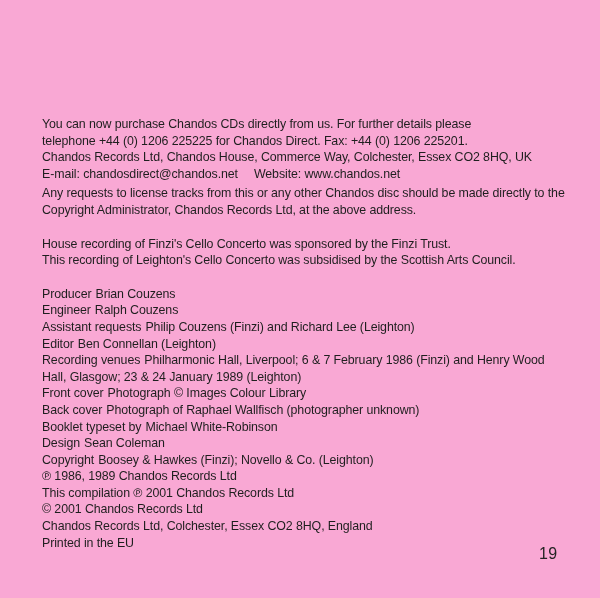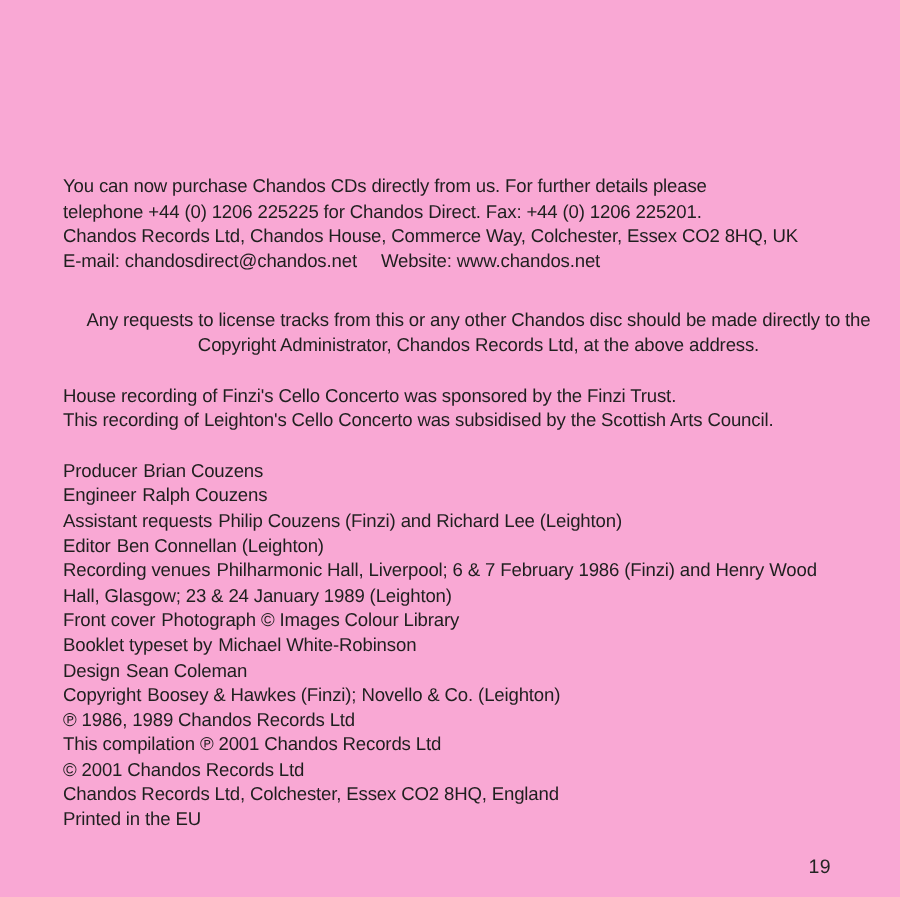--- a/index.html
+++ b/index.html
@@ -13,31 +13,31 @@
     font-size: 12.4px;
     line-height: 16.6px;
     letter-spacing: -0.1px;
     overflow: hidden;
     box-sizing: border-box;
     padding-left: 29px;
   }
   .content { padding: 116px 4px 0 13px; }
   .line { white-space: nowrap; }
   section { margin: 0; padding: 0; }
-  .licensing   { margin-top: 23px; text-align: center; }
+  .licensing   { margin-top: 3px; }
   .sponsorship { margin-top: 17px; }
   .credits     { margin-top: 17px; }
   .credit-label { font-weight: normal; }
   .credit-label:not(:empty) { margin-right: 4px; }
   .website-span { margin-left: 16px; }
   .page-number {
     position: absolute;
     left: 539px;
-    top: 570px;
-    font-size: 13px;
+    top: 546px;
+    font-size: 16px;
     letter-spacing: 0.3px;
     color: #242424;
   }
 </style>
 </head>
 <body>
 
 <div class="page">
   <div class="content">
 
@@ -61,20 +61,21 @@
     </section>
 
     <section class="credits">
       <div class="line"><span class="credit-label">Producer</span><span>Brian Couzens</span></div>
       <div class="line"><span class="credit-label">Engineer</span><span>Ralph Couzens</span></div>
       <div class="line"><span class="credit-label">Assistant requests</span><span>Philip Couzens (Finzi) and Richard Lee (Leighton)</span></div>
       <div class="line"><span class="credit-label">Editor</span><span>Ben Connellan (Leighton)</span></div>
       <div class="line"><span class="credit-label">Recording venues</span><span>Philharmonic Hall, Liverpool; 6 &amp; 7 February 1986 (Finzi) and Henry Wood</span></div>
       <div class="line"><span class="credit-label"></span><span>Hall, Glasgow; 23 &amp; 24 January 1989 (Leighton)</span></div>
       <div class="line"><span class="credit-label">Front cover</span><span>Photograph © Images Colour Library</span></div>
+      <div class="line"><span class="credit-label">Back cover</span><span>Photograph of Raphael Wallfisch (photographer unknown)</span></div>
       <div class="line"><span class="credit-label">Booklet typeset by</span><span>Michael White-Robinson</span></div>
       <div class="line"><span class="credit-label">Design</span><span>Sean Coleman</span></div>
       <div class="line"><span class="credit-label">Copyright</span><span>Boosey &amp; Hawkes (Finzi); Novello &amp; Co. (Leighton)</span></div>
       <div class="line"><span class="credit-label"></span><span>℗ 1986, 1989 Chandos Records Ltd</span></div>
       <div class="line"><span class="credit-label"></span><span>This compilation ℗ 2001 Chandos Records Ltd</span></div>
       <div class="line"><span class="credit-label"></span><span>© 2001 Chandos Records Ltd</span></div>
       <div class="line"><span class="credit-label"></span><span>Chandos Records Ltd, Colchester, Essex CO2 8HQ, England</span></div>
       <div class="line"><span class="credit-label"></span><span>Printed in the EU</span></div>
     </section>
 

